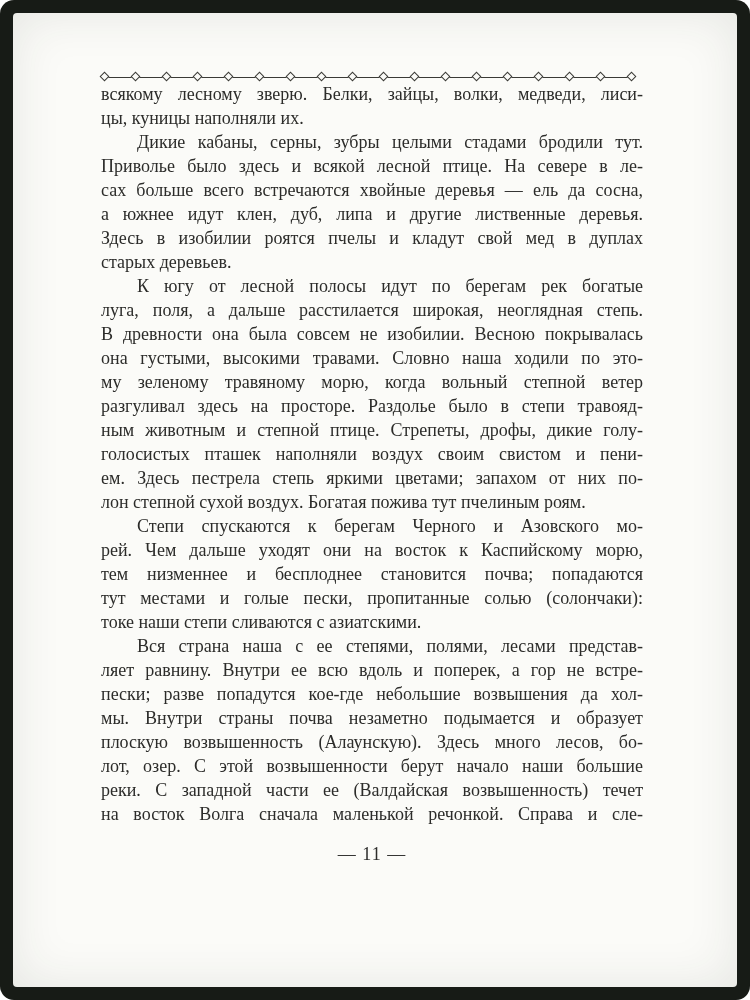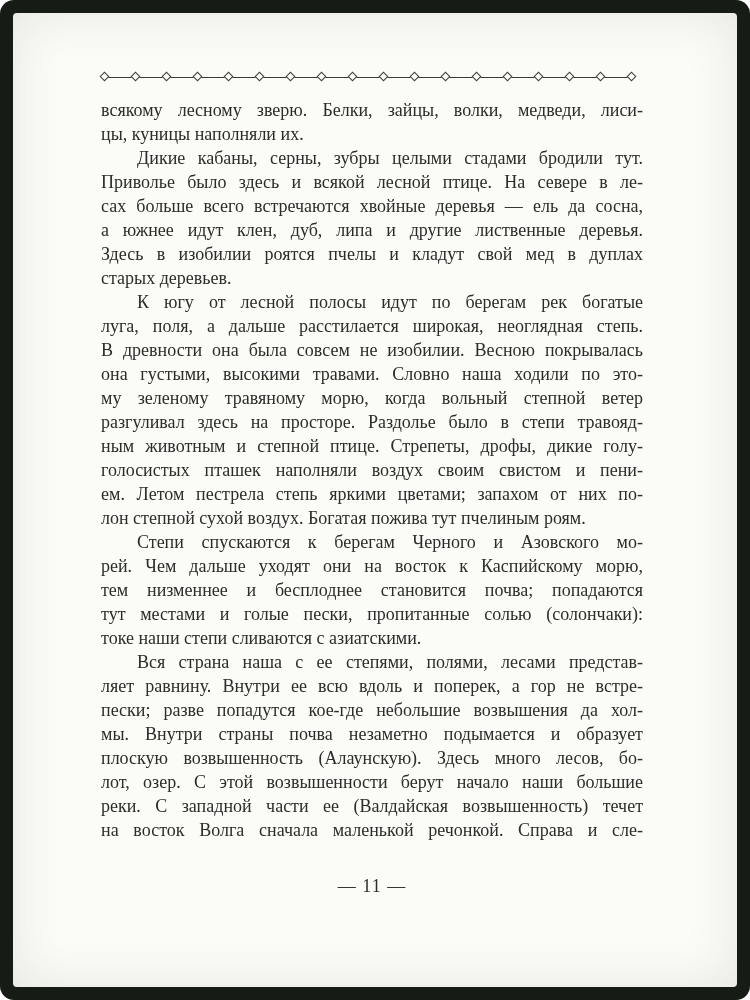--- a/index.html
+++ b/index.html
@@ -46,37 +46,36 @@
   .diamond {
     width: 5px;
     height: 5px;
     border: 1px solid #3a3a36;
     background: #fbfbf8;
     transform: rotate(45deg);
     position: relative;
     z-index: 1;
   }
   .text-block {
-    margin-top: 16px;
     font-size: 18px;
     line-height: 24px;
   }
   .line {
     text-align: justify;
     text-align-last: justify;
     white-space: normal;
   }
   .line.last {
     text-align-last: left;
   }
   .line.indent {
     text-indent: 36px;
   }
   .page-number {
-    margin-top: 34px;
+    margin-top: 18px;
     text-align: center;
     font-size: 18px;
     letter-spacing: 1px;
   }
 </style>
 </head>
 <body>
 
 <div class="frame">
   <div class="paper">
@@ -110,21 +109,21 @@
         <div class="line">Здесь в изобилии роятся пчелы и кладут свой мед в дуплах</div>
         <div class="line last">старых деревьев.</div>
         <div class="line indent">К югу от лесной полосы идут по берегам рек богатые</div>
         <div class="line">луга, поля, а дальше расстилается широкая, неоглядная степь.</div>
         <div class="line">В древности она была совсем не изобилии. Весною покрывалась</div>
         <div class="line">она густыми, высокими травами. Словно наша ходили по это-</div>
         <div class="line">му зеленому травяному морю, когда вольный степной ветер</div>
         <div class="line">разгуливал здесь на просторе. Раздолье было в степи травояд-</div>
         <div class="line">ным животным и степной птице. Стрепеты, дрофы, дикие голу-</div>
         <div class="line">голосистых пташек наполняли воздух своим свистом и пени-</div>
-        <div class="line">ем. Летом пестрела степь яркими цветами; запахом от них по-</div>
+        <div class="line">ем. Здесь пестрела степь яркими цветами; запахом от них по-</div>
         <div class="line last">лон степной сухой воздух. Богатая пожива тут пчелиным роям.</div>
         <div class="line indent">Степи спускаются к берегам Черного и Азовского мо-</div>
         <div class="line">рей. Чем дальше уходят они на восток к Каспийскому морю,</div>
         <div class="line">тем низменнее и бесплоднее становится почва; попадаются</div>
         <div class="line">тут местами и голые пески, пропитанные солью (солончаки):</div>
         <div class="line last">токе наши степи сливаются с азиатскими.</div>
         <div class="line indent">Вся страна наша с ее степями, полями, лесами представ-</div>
         <div class="line">ляет равнину. Внутри ее всю вдоль и поперек, а гор не встре-</div>
         <div class="line">пески; разве попадутся кое-где небольшие возвышения да хол-</div>
         <div class="line">мы. Внутри страны почва незаметно подымается и образует</div>

